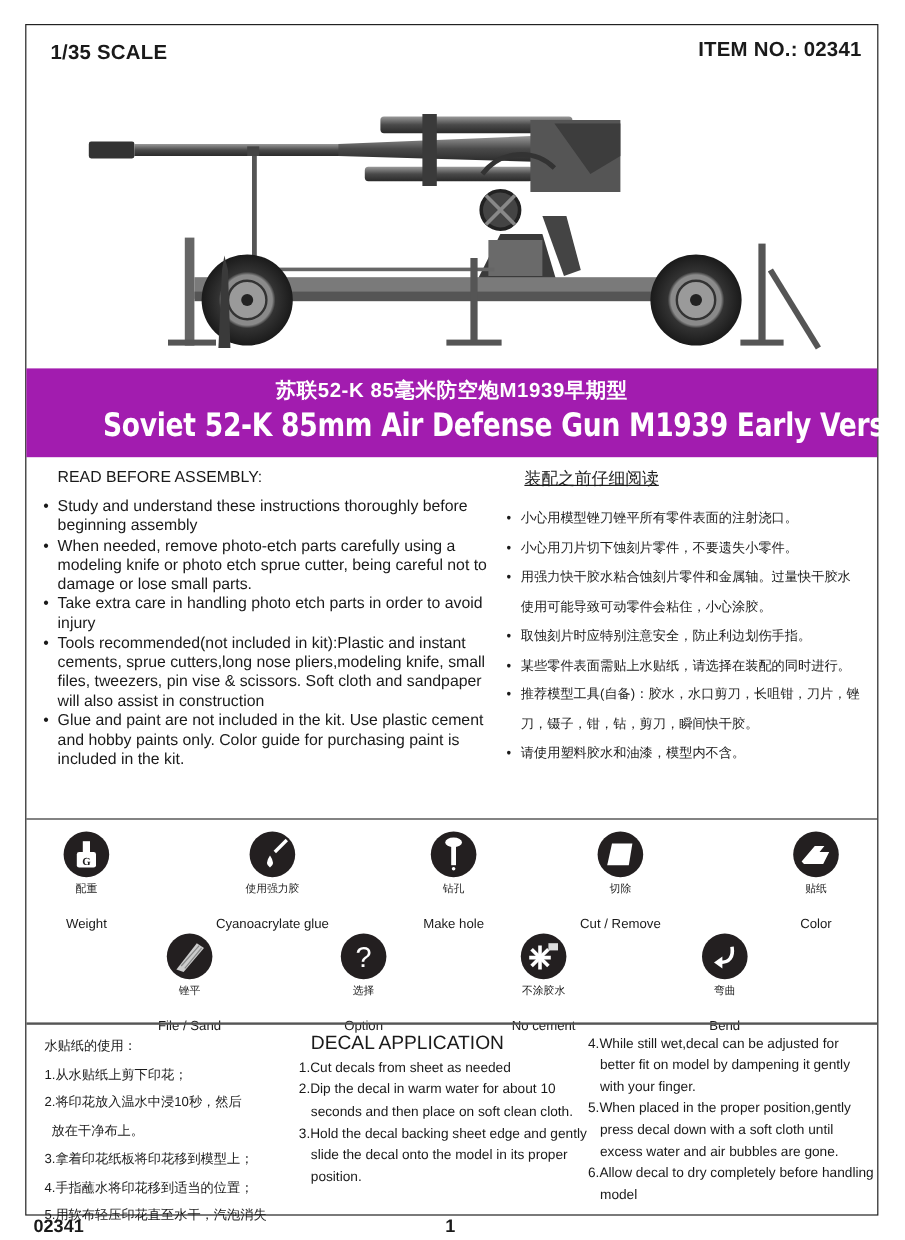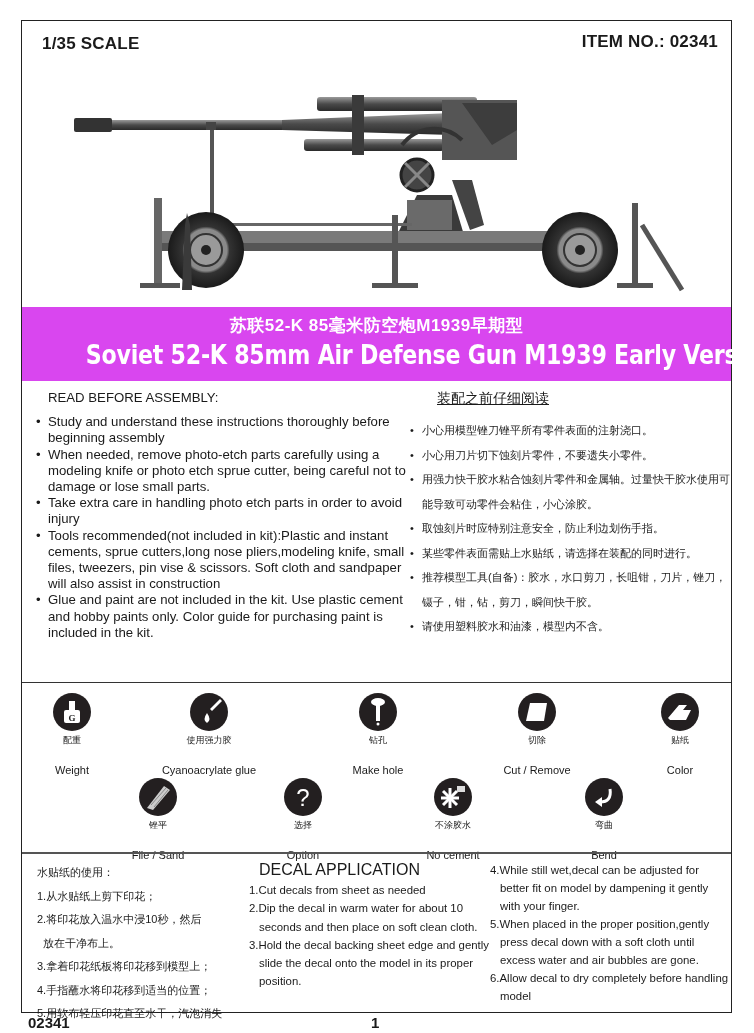--- a/index.html
+++ b/index.html
@@ -1,32 +1,32 @@
 <!DOCTYPE html>
 <html><head>
 <meta charset="utf-8">
 <style>
   html, body { margin:0; padding:0; background:#fff; }
   body { width:754px; height:1033px; position:relative; overflow:hidden; font-family:"Liberation Sans", sans-serif; color:#1a1a1a; }
   .frame { position:absolute; left:21px; top:20px; width:711px; height:993px; border:1px solid #222; box-sizing:border-box; }
   .scale { position:absolute; left:42px; top:34px; font-weight:bold; font-size:17px; letter-spacing:0.2px; }
   .item-no { position:absolute; right:36px; top:32px; font-weight:bold; font-size:17px; letter-spacing:0.2px; }
   .hero { position:absolute; left:22px; top:85px; width:709px; height:222px; }
-  .title-band { position:absolute; left:22px; top:307px; width:709px; height:74px; background:#d946ef; color:#fff; text-align:center; }
+  .title-band { position:absolute; left:22px; top:307px; width:709px; height:74px; background:#a21caf; color:#fff; text-align:center; }
   .title-cn { font-size:17px; font-weight:bold; margin-top:7px; letter-spacing:0.5px; }
   .title-en { font-family:"DejaVu Sans", sans-serif; font-weight:bold; font-size:27px; transform:scaleX(0.82); transform-origin:center; margin-top:2px; white-space:nowrap; letter-spacing:-0.3px; }
   .read-section { position:absolute; left:22px; top:382px; width:709px; height:300px; }
   .read-en { position:absolute; left:14px; top:8px; width:380px; font-size:13.2px; line-height:16.2px; }
   .read-en h3 { margin:0 0 8px 12px; font-weight:normal; font-size:13.2px; }
   .read-en ul { margin:0; padding:0 0 0 12px; list-style:none; }
   .read-en li { position:relative; padding-left:0; margin:0; }
   .read-en li::before { content:"•"; position:absolute; left:-12px; top:0; }
   .read-cn { position:absolute; left:388px; top:8px; width:320px; font-size:11px; }
   .read-cn h3 { margin:0 0 10px 27px; font-weight:normal; font-size:14px;text-decoration:underline; }
-  .read-cn ul { margin:0; padding:0 0 0 12px; list-style:none; }
+  .read-cn ul { margin:12px; padding:0 0 0 12px; list-style:none; }
   .read-cn li { position:relative; line-height:24.5px; }
   .read-cn li::before { content:"•"; position:absolute; left:-12px; top:0; }
   .hline { position:absolute; left:22px; width:709px; height:1px; background:#333; }
   .icons { position:absolute; left:22px; top:683px; width:709px; height:170px; }
   .icon-cell { position:absolute; width:140px; text-align:center; }
   .icon-circle { width:38px; height:38px; border-radius:50%; background:#231f20; margin:0 auto; position:relative; overflow:hidden; }
   .icon-cn { font-size:9px; margin-top:3px; }
   .icon-en { font-size:11px; margin-top:17px; }
   .decal { position:absolute; left:22px; top:853px; width:709px; height:143px; }
   .decal-cn { position:absolute; left:15px; top:8px; width:230px; font-size:11px; line-height:23.5px; }
@@ -145,42 +145,42 @@
     <div class="icon-circle">
       <svg width="38" height="38" viewBox="0 0 38 38">
           <rect x="11" y="17" width="16" height="13" rx="2" fill="#fff"></rect>
           <rect x="16" y="8" width="6" height="10" fill="#fff"></rect>
           <text x="19" y="28" font-size="9" font-family="Liberation Serif, serif" text-anchor="middle" fill="#222" font-weight="bold">G</text>
         </svg>
     </div>
     <div class="icon-cn">配重</div>
     <div class="icon-en">Weight</div>
   </div>
-  <div class="icon-cell" style="left:117px; top:10px;">
+  <div class="icon-cell" style="left:135px; top:10px;">
     <div class="icon-circle">
       <svg width="38" height="38" viewBox="0 0 38 38">
           <polygon points="20,16 30,6 32,8 22,18" fill="#fff"></polygon>
           <path d="M17 20 Q12 27 17 30 Q22 27 17 20Z" fill="#fff"></path>
         </svg>
     </div>
     <div class="icon-cn">使用强力胶</div>
     <div class="icon-en">Cyanoacrylate glue</div>
   </div>
   <div class="icon-cell" style="left:286px; top:10px;">
     <div class="icon-circle">
       <svg width="38" height="38" viewBox="0 0 38 38">
           <ellipse cx="19" cy="9" rx="7" ry="4" fill="#fff"></ellipse>
           <rect x="17" y="12" width="4" height="16" fill="#fff"></rect>
           <circle cx="19" cy="31" r="1.5" fill="#fff"></circle>
         </svg>
     </div>
     <div class="icon-cn">钻孔</div>
     <div class="icon-en">Make hole</div>
   </div>
-  <div class="icon-cell" style="left:445px; top:10px;">
+  <div class="icon-cell" style="left:425px; top:10px;">
     <div class="icon-circle">
       <svg width="38" height="38" viewBox="0 0 38 38">
           <polygon points="12,10 29,10 26,28 8,28" fill="#fff"></polygon>
         </svg>
     </div>
     <div class="icon-cn">切除</div>
     <div class="icon-en">Cut / Remove</div>
   </div>
   <div class="icon-cell" style="left:588px; top:10px;">
     <div class="icon-circle">

